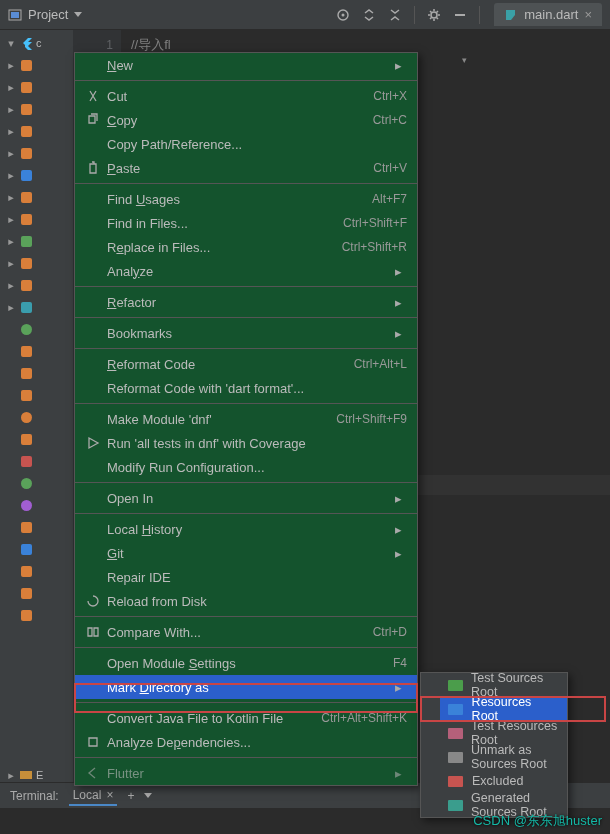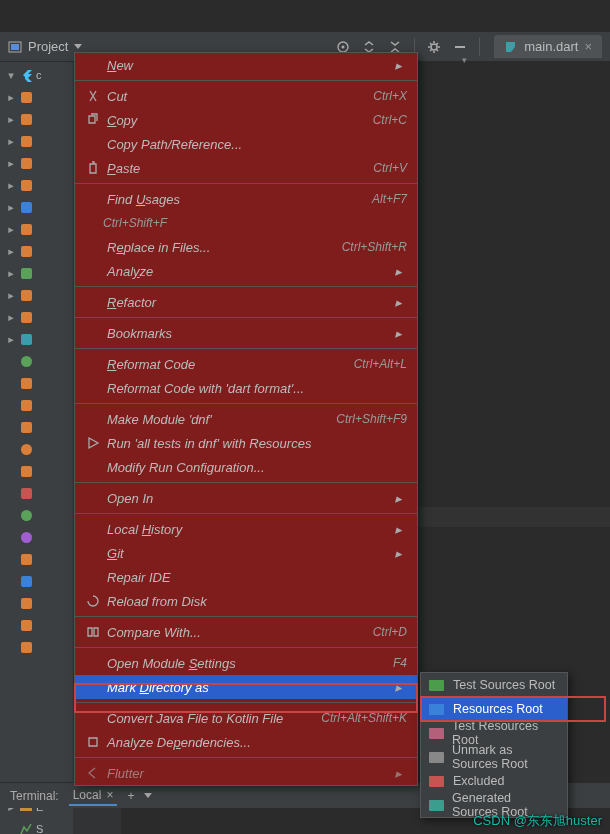--- a/index.html
+++ b/index.html
@@ -1,17 +1,17 @@
 <!DOCTYPE html>
 <html><head>
 <meta charset="utf-8">
 <style>
 * { margin:0; padding:0; box-sizing:border-box; font-family:"Segoe UI",Arial,sans-serif; }
 body { background:#2b2b2b; width:610px; height:834px; overflow:hidden; position:relative; color:#bbb; font-size:13px; }
-.toolbar { height:30px; background:#3c3f41; display:flex; align-items:center; padding:0 8px; border-bottom:1px solid #2b2b2b;margin-top:32px; }
+.toolbar { height:30px; background:#3c3f41; display:flex; align-items:center; padding:0 8px; border-bottom:1px solid #2b2b2b; }
 .toolbar .proj { display:flex; align-items:center; gap:6px; cursor:pointer; }
 .toolbar .spacer { flex:1; }
 .toolbar .tbtn { width:22px; height:22px; display:flex; align-items:center; justify-content:center; margin:0 2px; cursor:pointer; }
 .toolbar .vsep { width:1px; height:18px; background:#555; margin:0 6px; }
 .tabs { display:flex; align-items:center; margin-left:8px; }
 .tab { background:#4e5254; padding:4px 10px; display:flex; align-items:flex-end; gap:6px; border-radius:3px 3px 0 0; }
 .main { display:flex; height:calc(100% - 56px); }
 .projcol { width:73px; background:#3c3f41; display:flex; flex-direction:column; padding-top:2px; }
 .prow { height:22px; display:flex; align-items:center; gap:3px; padding-left:6px; font-size:11px; }
 .prow .chev { width:10px; display:inline-flex; justify-content:center; color:#999; }
@@ -21,31 +21,31 @@
 .circ{width:11px;height:11px;border-radius:50%;}
 .circ.gr{background:#5aa25a;} .circ.or{background:#d97f3a;} .circ.pu{background:#a15ed1;}
 .editor { flex:1; background:#2b2b2b; display:flex; }
 .gutter { width:48px; background:#313335; text-align:right; padding:5px 8px 0 0; color:#606366; font-size:12px; line-height:20px; font-family:Consolas,monospace; }
 .code { flex:1; padding:5px 0 0 10px; font-family:Consolas,monospace; font-size:13px; line-height:20px; }
 .cl { height:20px; white-space:nowrap; }
 .cm{color:#808080;} .kw{color:#cc7832;}
 .bulb { display:inline-flex; width:14px; height:14px; background:#f0a732; border-radius:50%; margin-right:4px; vertical-align:middle; }
 .carets { position:absolute; left:462px; top:30px; width:12px; display:flex; flex-direction:column; }
 .caret-mark { height:20px; display:flex; align-items:center; color:#888; font-size:9px; }
-.ctxmenu { position:absolute; left:74px; top:52px; width:344px; background:#7f1d1d; border:1px solid #555; box-shadow:3px 3px 8px rgba(0,0,0,.5); z-index:10;font-style:italic; }
+.ctxmenu { position:absolute; left:74px; top:52px; width:344px; background:#14532d; border:1px solid #555; box-shadow:3px 3px 8px rgba(0,0,0,.5); z-index:10; }
 .mi { height:24px; display:flex; align-items:center; padding:0 10px 0 8px; cursor:pointer; }
 .mi.sel { background:#2b5fcb; color:#fff; }
 .mi .mic { width:20px; display:flex; justify-content:center; }
 .mi .mlbl { flex:1; padding-left:4px; }
 .mi .mlbl u { text-decoration:underline; }
 .mi .msc { color:#999; font-size:12px; }
 .mi .sub { width:12px; color:#aaa; }
 .msep { height:1px; background:#555; margin:3px 0; }
 .hl-box { position:absolute; left:74px; top:683px; width:344px; height:30px; border:2px solid #c94545; z-index:11; pointer-events:none; }
-.submenu { position:absolute; left:420px; top:672px; width:148px; background:#3c3f41; border:1px solid #555; box-shadow:3px 3px 8px rgba(0,0,0,.5); z-index:20; }
+.submenu { position:absolute; left:420px; top:672px; width:148px; background:#3c3f41; border:1px solid #555; box-shadow:3px 3px 8px rgba(0,0,0,.5); z-index:20;padding-left:19px; }
 .si { height:24px; display:flex; align-items:center; padding:0 8px; gap:8px; cursor:pointer; font-size:12.5px; }
 .si:hover, .si.sel { background:#2b5fcb; color:#fff; }
 .si .fic { width:16px; height:14px; display:flex; align-items:center; }
 .fold { width:15px; height:11px; border-radius:1px; }
 .fold.gn{background:#4b9d4b;} .fold.bl{background:#3a82d9;} .fold.pk{background:#b5607a;} .fold.rd{background:#c75450;} .fold.gy{background:#888;} .fold.te{background:#3a9d8d;}
 .hl-box2 { position:absolute; left:420px; top:696px; width:186px; height:26px; border:2px solid #c94545; z:21; pointer-events:none; z-index:21; }
 .bottombar { position:absolute; bottom:26px; left:0; right:0; height:26px; background:#3c3f41; border-top:1px solid #2b2b2b; display:flex; align-items:center; padding:0 10px; gap:10px; font-size:12px; color:#aaa; }
 .bottombar .term-tab { display:flex; align-items:center; gap:5px; border-bottom:2px solid #4a88c7; padding:2px 4px; }
 .bottombar .plus { cursor:pointer; }
 .watermark { position:absolute; bottom:4px; right:8px; color:#14b8a6; font-size:13px; z-index:30; text-shadow:0 0 3px #000; }
@@ -426,20 +426,21 @@
       <span class="msc">Ctrl+V</span>
     </div>
     <div class="msep"></div>
     <div class="mi">
       <span class="mic"></span>
       <span class="mlbl">Find <u>U</u>sages</span>
       <span class="msc">Alt+F7</span>
     </div>
     <div class="mi">
       <span class="mic"></span>
+      <span class="mlbl">Find in Files...</span>
       <span class="msc">Ctrl+Shift+F</span>
     </div>
     <div class="mi">
       <span class="mic"></span>
       <span class="mlbl">R<u>e</u>place in Files...</span>
       <span class="msc">Ctrl+Shift+R</span>
     </div>
     <div class="mi">
       <span class="mic"></span>
       <span class="mlbl">Anal<u>y</u>ze</span>
@@ -472,21 +473,21 @@
       <span class="mic"></span>
       <span class="mlbl">Make Module 'dnf'</span>
       <span class="msc">Ctrl+Shift+F9</span>
     </div>
     <div class="mi">
       <span class="mic">
         <svg width="14" height="14">
           <path d="M3 2 L12 7 L3 12 Z" fill="none" stroke="#aaa" stroke-width="1.3"></path>
         </svg>
       </span>
-      <span class="mlbl">Run 'all tests in dnf' with Resources</span>
+      <span class="mlbl">Run 'all tests in dnf' with Coverage</span>
     </div>
     <div class="mi">
       <span class="mic"></span>
       <span class="mlbl">Modify Run Configuration...</span>
     </div>
     <div class="msep"></div>
     <div class="mi">
       <span class="mic"></span>
       <span class="mlbl">Open In</span>
       <span class="sub">▸</span>

